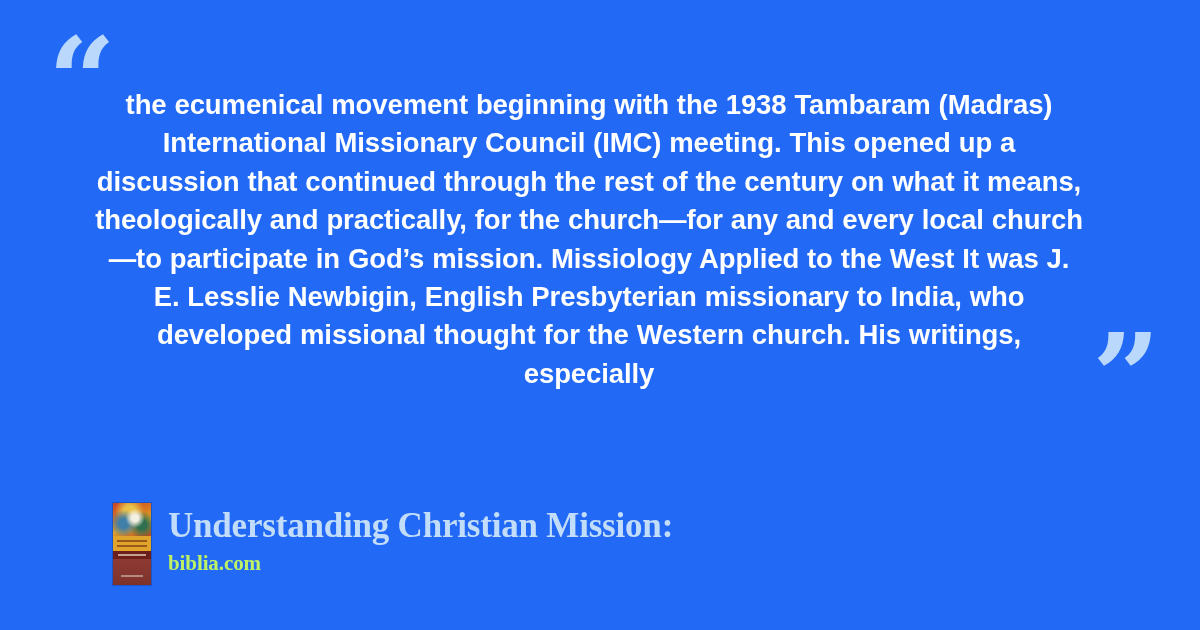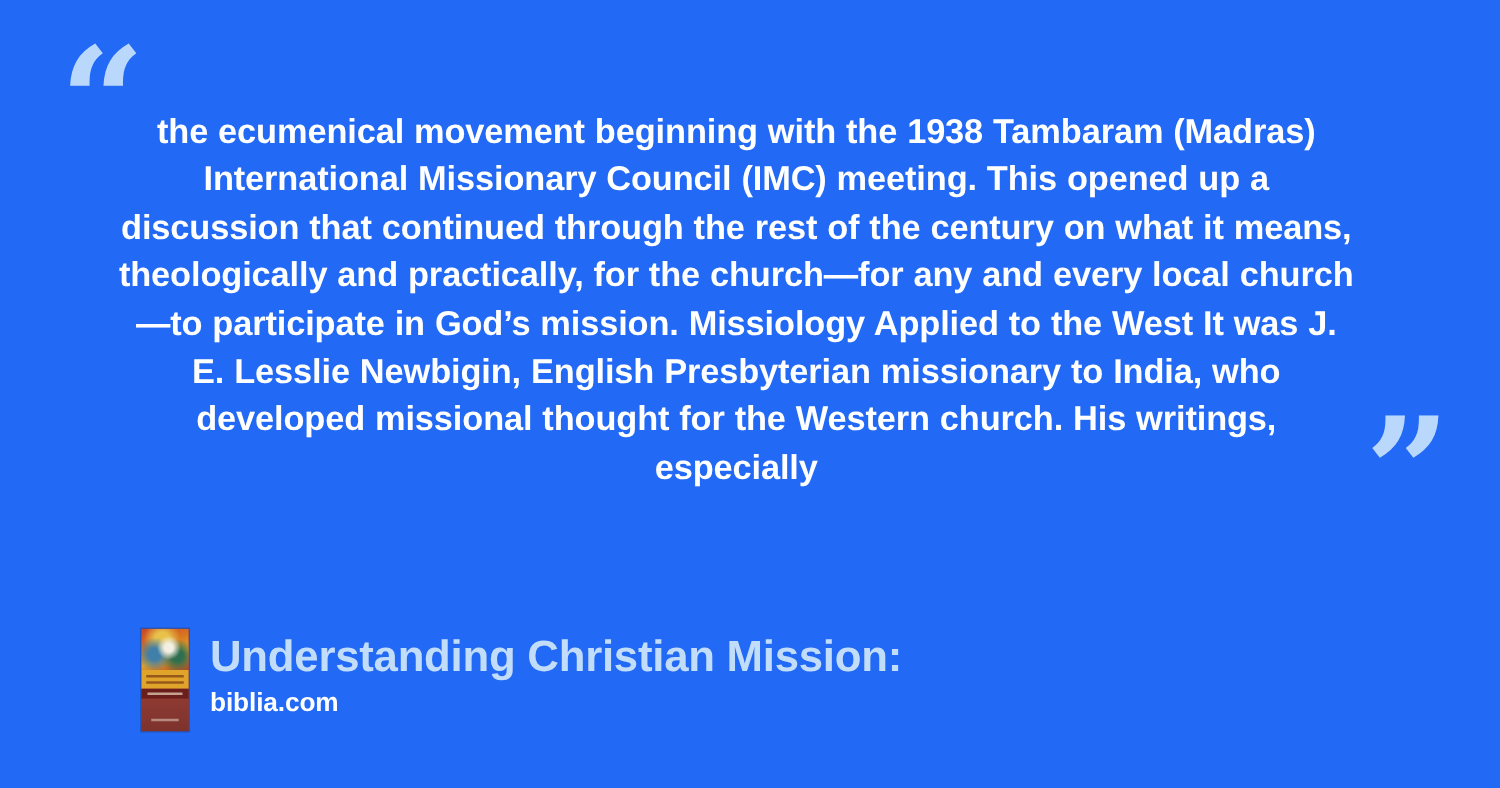--- a/index.html
+++ b/index.html
@@ -148,33 +148,34 @@
     width: 60%;
     height: 2px;
     background: rgba(226, 210, 196, 0.55);
   }
 
   .footer-text {
     display: flex;
     flex-direction: column;
     justify-content: flex-start;
     padding-top: 2px;
+    font-family: Liberation Serif, serif;
   }
 
   .book-title {
     color: #c2ddfa;
     font-size: 35px;
     font-weight: 700;
     line-height: 42px;
     letter-spacing: -0.2px;
     white-space: nowrap;
   }
 
   .site-name {
-    color: #ffffff;
+    color: #bef264;
     font-size: 21px;
     font-weight: 700;
     line-height: 28px;
     letter-spacing: -0.1px;
     margin-top: 2px;
     white-space: nowrap;
   }
 </style>
 </head>
 <body>

